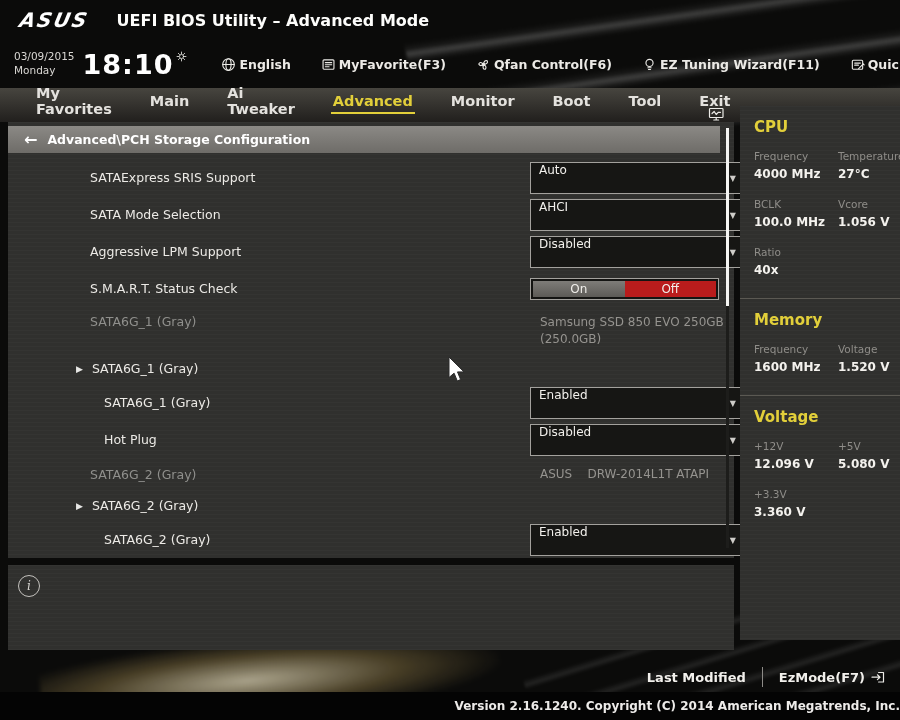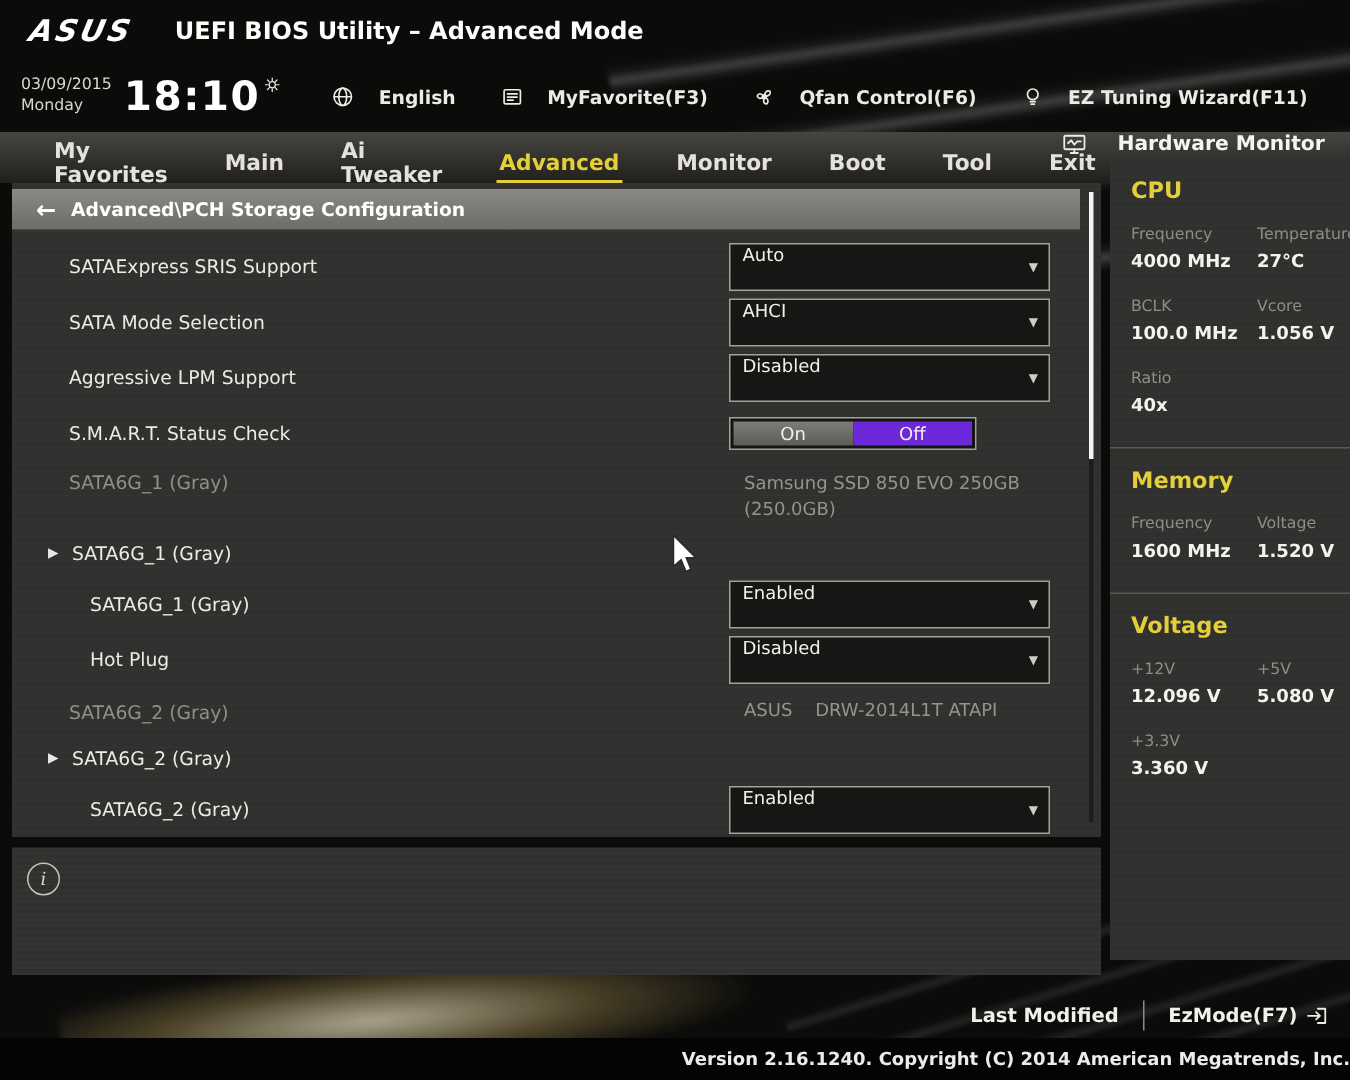--- a/index.html
+++ b/index.html
@@ -37,67 +37,67 @@
   .app-title { font-size:16px; font-weight:bold; color:#fdfdfb; }
 
   .toolbar { position:absolute; top:40px; left:0; right:0; height:48px;
     display:flex; align-items:center; padding-left:14px; }
   .date-col { font-size:10.5px; color:#d9d7d3; line-height:1.3; }
   .time-wrap { display:flex; align-items:flex-start; margin-left:8px; }
   .time { font-size:27px; font-weight:bold; letter-spacing:1px; color:#fff; line-height:1; }
   .gear-slot { margin:0 0 0 3px; }
   .vsep { width:1px; height:28px; background:#5c5a56; margin:0 18px 0 16px; }
   .tb-items { display:flex; gap:30px; align-items:center; }
-  .tb-item { display:flex; gap:16px; align-items:flex-start; font-size:12.5px;
+  .tb-item { display:flex; gap:3px; align-items:flex-start; font-size:12.5px;
     font-weight:bold; color:#eceae6; cursor:pointer; white-space:nowrap; }
   .icon-slot { display:inline-flex; align-items:center; }
   .icon-slot svg { display:block; }
 
   .navband { position:absolute; top:88px; left:0; right:0; height:34px;
-    background:linear-gradient(#47453f,#211f1d); display:flex; align-items:flex-start; }
+    background:linear-gradient(#47453f,#211f1d); display:flex; align-items:flex-end; }
   .tabs { display:flex; align-items:center; padding-left:34px; gap:34px;
     width:700px; box-sizing:border-box; }
   .tab { font-size:14.5px; font-weight:bold; color:#e4e2de; cursor:pointer;
     padding:5px 2px 3px; border-bottom:2px solid transparent; }
   .tab.active { color:#e2cf3a; border-bottom-color:#e2cf3a; }
   .hw-header { display:flex; align-items:center; gap:20px; font-size:13.5px;
     font-weight:bold; color:#f6f4f0; margin-left:8px; }
 
   .panel-texture { background-color:#30302e;
     background-image:repeating-linear-gradient(180deg, rgba(255,255,255,.018) 0 1px, transparent 1px 4px); }
   .main-panel { position:absolute; left:8px; top:122px; width:726px; height:436px; }
   .breadcrumb { margin:4px 14px 0 0; height:27px;
     background:linear-gradient(#8b8985,#6e6c68); display:flex; align-items:center;
     gap:10px; padding-left:16px; font-size:12.5px; color:#fff; font-weight:bold; cursor:pointer; }
   .back-slot { font-size:16px; line-height:1; }
 
-  .rows { padding-top:6px; }
+  .rows { padding-top:6px;padding-left:44px; }
   .row { position:relative; height:37px; display:flex; align-items:center; }
   .row-info1 { height:32px; }
   .row-info2 { height:46px; align-items:flex-start; padding-top:7px; box-sizing:border-box; }
   .row-link { height:31px; }
   .rlabel { margin-left:38px; font-size:12.5px; color:#eceae6; }
   .row.indent .rlabel { margin-left:52px; }
   .gray-row .rlabel { color:#8f8f8c; }
   .larrow { margin-left:24px; margin-right:9px; font-size:9px; color:#e8e8e6; }
   .row-link .rlabel { margin-left:0; }
 
   .dropdown { position:absolute; left:478px; top:50%; transform:translateY(-50%);
     width:214px; height:32px; box-sizing:border-box; border:1px solid #a3a19d;
     background:#161614; display:flex; padding-left:8px;
     font-size:12px; color:#f2f0ec; cursor:pointer; }
   .caret { position:absolute; right:7px; top:50%; transform:translateY(-50%);
     font-size:8px; color:#cfcdc9; }
   .toggle { position:absolute; left:478px; top:50%; transform:translateY(-50%);
-    width:165px; height:22px; box-sizing:border-box; border:1px solid #a3a19d;
+    width:189px; height:22px; box-sizing:border-box; border:1px solid #a3a19d;
     background:#141412; display:flex; padding:2px; cursor:pointer; }
   .tcell { flex:1; display:flex; align-items:center; justify-content:center;
     font-size:12px; color:#f0eeea; }
   .tcell.active { background:linear-gradient(#7e7c78,#5d5b57); }
-  .tcell.inactive { background:#6d28d9; }
+  .tcell.inactive { background:#b91c1c; }
   .ivalue { position:absolute; left:488px; font-size:12px; color:#95938f; line-height:17px; }
   .row-info1 .ivalue { top:50%; transform:translateY(-50%); }
   .row-info2 .ivalue { top:7px; }
 
   .scrollbar { position:absolute; top:6px; right:5px; width:3px; bottom:10px; background:#1d1d1b; }
   .scroll-thumb { width:3px; height:178px; background:#f5f5f3; }
 
   .hw-panel { position:absolute; left:740px; top:106px; width:172px; height:534px;
     box-sizing:border-box; }
   .hw-section { padding:12px 8px 4px 14px; }

